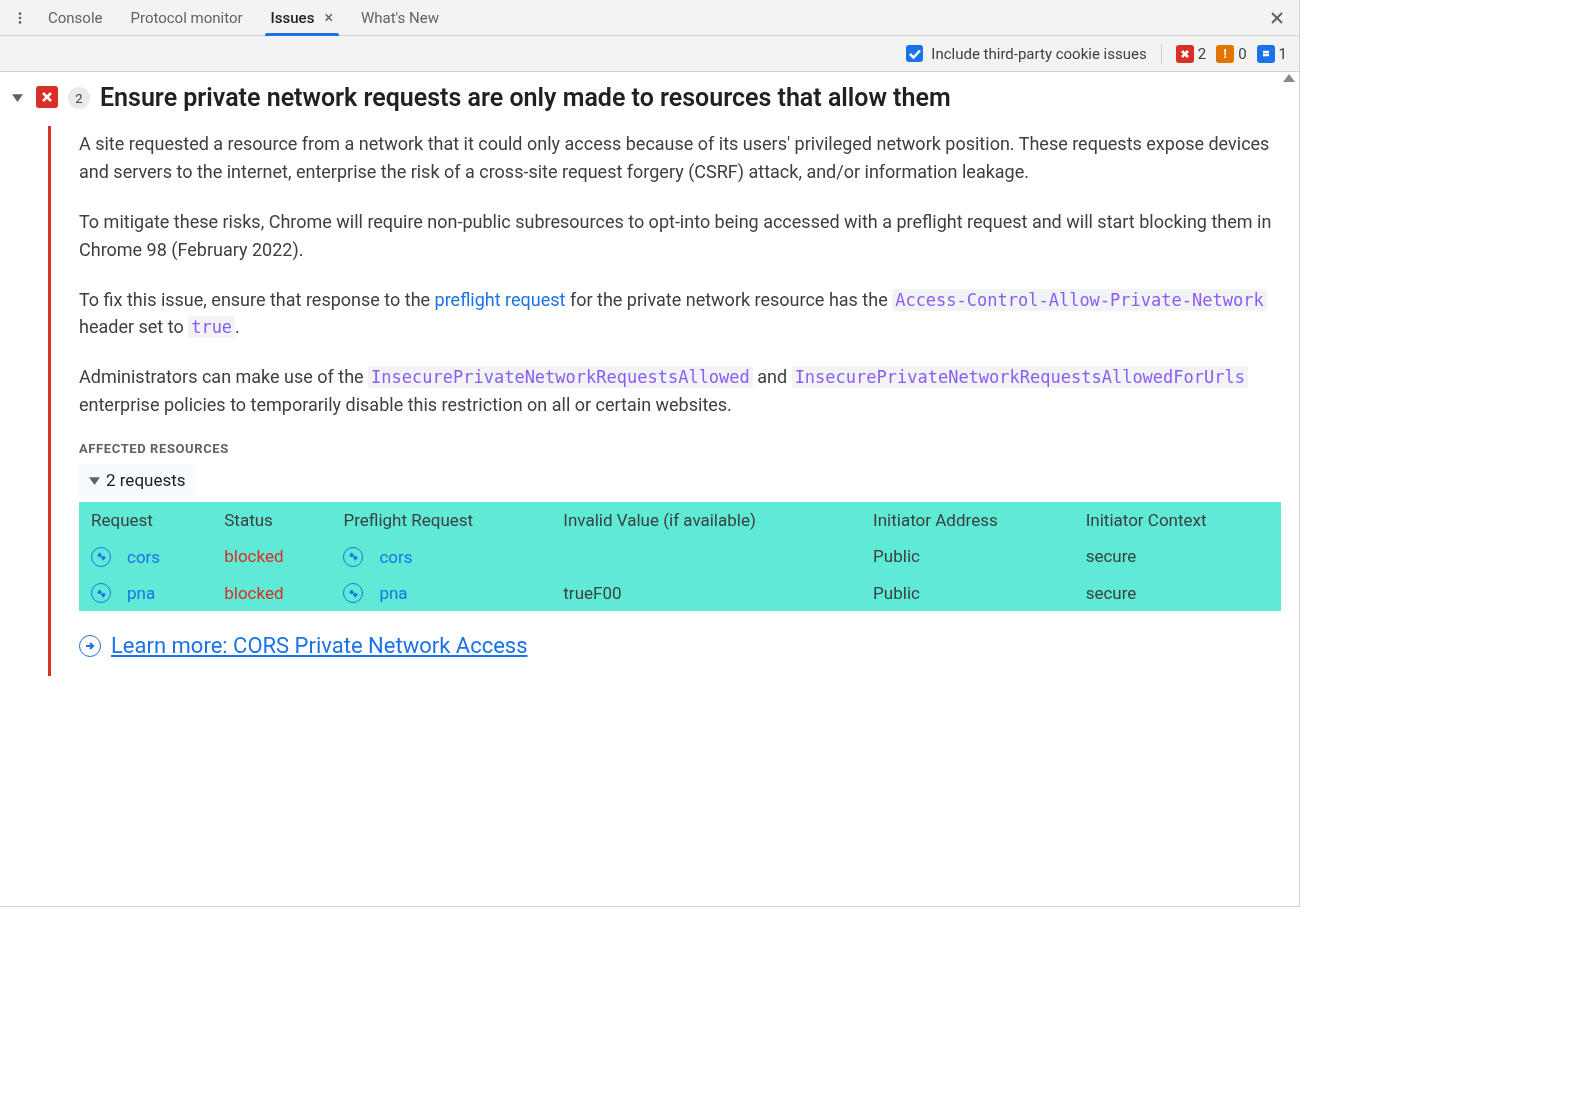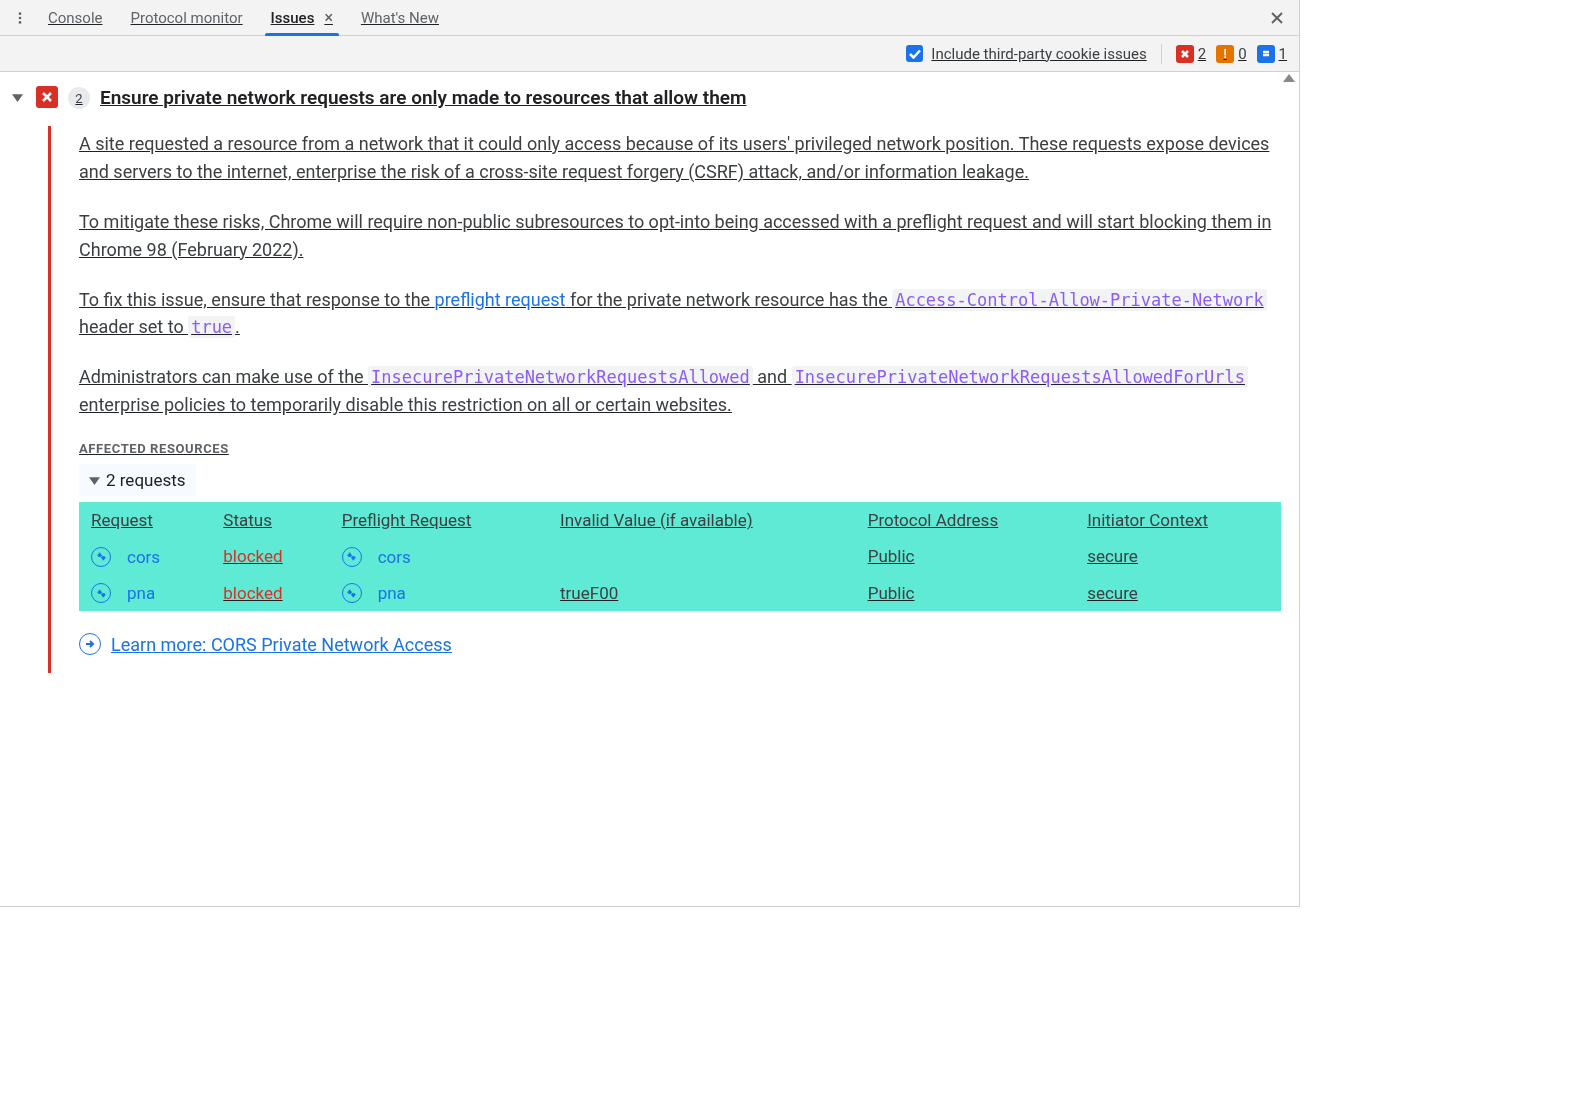--- a/index.html
+++ b/index.html
@@ -17,21 +17,21 @@
     --body-text: #3c4043;
   }
   * { box-sizing: border-box; }
   html, body {
     margin: 0; padding: 0;
     font-family: "Segoe UI", Roboto, "Helvetica Neue", Arial, sans-serif;
     color: var(--text);
     background: #fff;
     height: 100%;
   }
-  .window { width: 1300px; height: 907px; display:flex; flex-direction:column; border-right:1px solid var(--border); border-bottom:1px solid var(--border); position:relative;text-decoration:underline; }
+  .window { width: 1300px; height: 907px; display:flex; flex-direction:column; border-right:1px solid var(--border); border-bottom:1px solid var(--border); position:relative; }
 
   
   .tabbar {
     height: 36px;
     background: var(--header-bg);
     border-bottom: 1px solid var(--border);
     display: flex;
     align-items: stretch;
     padding-left: 6px;
     position: relative;
@@ -101,21 +101,21 @@
     width:22px; height:22px; border-radius:3px; background:var(--error-red);
     display:flex; align-items:center; justify-content:center; flex:0 0 22px;
   }
   .issue-sev svg { width:12px; height:12px; stroke:#fff; stroke-width:2.5; fill:none; }
   .issue-pill {
     flex:0 0 auto; height:22px; min-width:22px; padding:0 6px;
     border-radius:11px; background:var(--pill-bg); color:#3c4043;
     font-size:13px; display:flex; align-items:center; justify-content:center;
     margin-top:1px;
   }
-  .issue-title { font-size:19px; font-weight:600; color:#202124; line-height:24px; }
+  .issue-title { font-size:25px; font-weight:600; color:#202124; line-height:24px; }
 
   .issue-body {
     margin: 16px 0 0 36px;
     border-left: 3px solid var(--error-red);
     padding: 4px 0 18px 28px;
     position:relative;
   }
   .issue-body p { margin: 0 0 22px 0; font-size:18px; line-height:1.55; color:var(--body-text); }
   .issue-body a.inline { color: var(--link); text-decoration:none; }
   .issue-body code { font-family: ui-monospace, SFMono-Regular, Menlo, Consolas, monospace; background: var(--code-bg); padding:1px 3px; border-radius:3px; font-size:17px; color:#8b5cf6; }
@@ -145,21 +145,21 @@
   .status-blocked { color: var(--error-red); }
 
   .learn-row {
     display:flex; align-items:center; gap:10px; margin-top:22px;
   }
   .learn-icon {
     width:22px; height:22px; border-radius:50%; border:1.5px solid var(--link);
     display:flex; align-items:center; justify-content:center;
   }
   .learn-icon svg { width:12px; height:12px; stroke:var(--link); stroke-width:2; fill:none; }
-  .learn-link { color: var(--link); text-decoration: underline; font-size:18px; }
+  .learn-link { color: var(--link); text-decoration: underline; font-size:22px; }
 </style>
 </head>
 <body>
 
 <div class="window">
 
   <div class="tabbar">
     <div class="kebab">
       <svg viewBox="0 0 16 16">
           <circle cx="8" cy="3" r="1.5"></circle>
@@ -271,21 +271,21 @@
         <span>2 requests</span>
       </div>
 
       <table class="req">
         <thead>
           <tr>
             <th>Request</th>
             <th>Status</th>
             <th>Preflight Request</th>
             <th>Invalid Value (if available)</th>
-            <th>Protocol Address</th>
+            <th>Initiator Address</th>
             <th>Initiator Context</th>
           </tr>
         </thead>
         <tbody>
           <tr>
             <td>
               <a href="#" class="req-link">
                 <span class="reqicon">
                     <svg viewBox="0 0 12 12">
                       <path d="M4 2v4M4 6l-2-2M4 6l2-2M8 10V6M8 6l-2 2M8 6l2 2"></path>

